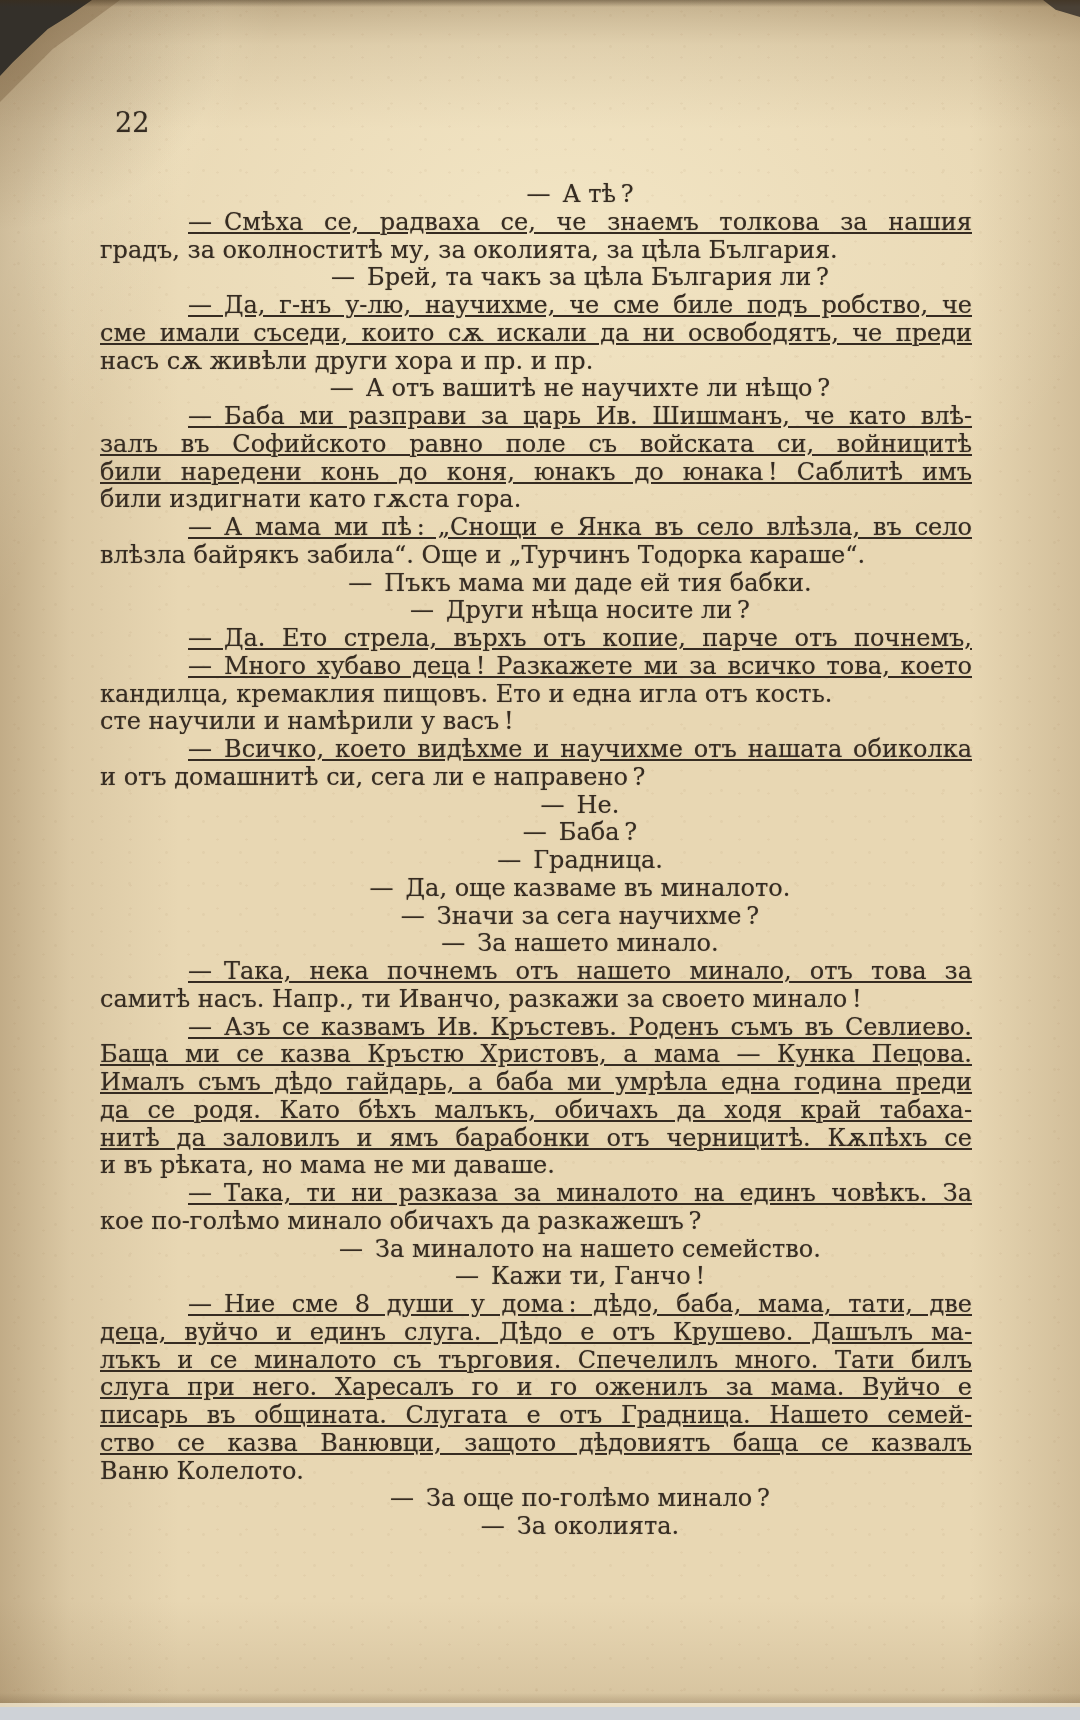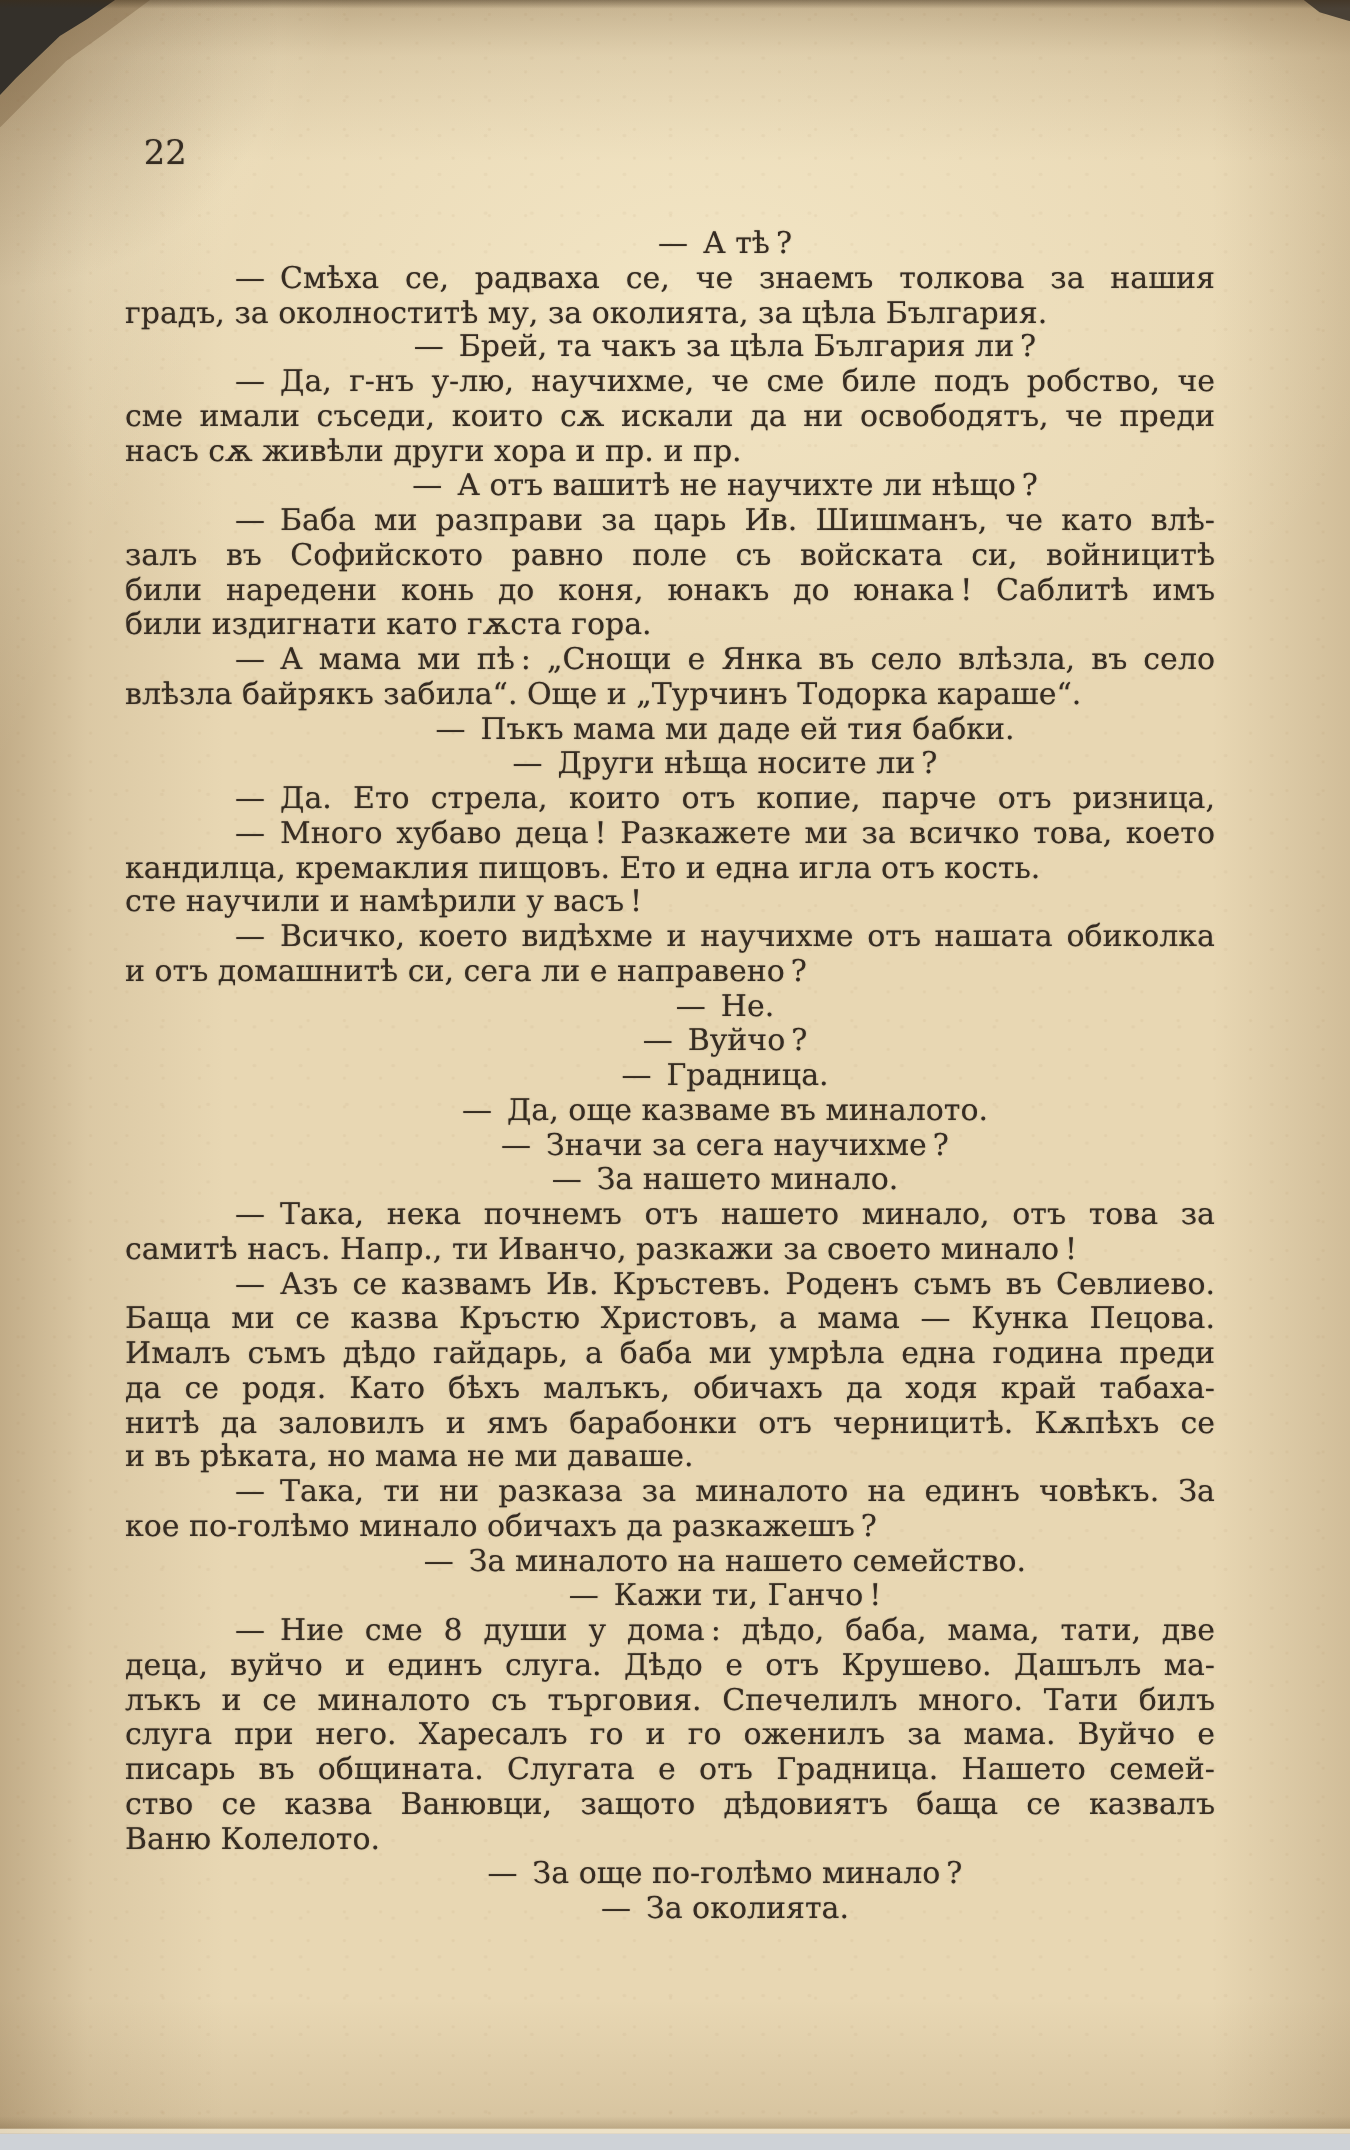--- a/index.html
+++ b/index.html
@@ -49,20 +49,21 @@
   .line {
     height: 27.75px;
     line-height: 27.75px;
     white-space: normal;
     overflow: visible;
   }
   .line.ind { text-indent: 88px; text-align: center; }
   .line.full {
     text-align: justify;
     text-align-last: justify;
+    text-decoration: underline;
   }
   .tear-tl {
     position: absolute;
     left: 0; top: 0;
     width: 92px; height: 76px;
     background: #34302a;
     clip-path: polygon(0 0, 100% 0, 76% 20%, 52% 38%, 33% 60%, 14% 82%, 0 100%);
   }
   .tear-tl-soft {
     position: absolute;
@@ -124,28 +125,28 @@
       <div class="line">насъ сѫ живѣли други хора и пр. и пр.</div>
       <div class="line ind">— А отъ вашитѣ не научихте ли нѣщо ?</div>
       <div class="line ind full">— Баба ми разправи за царь Ив. Шишманъ, че като влѣ-</div>
       <div class="line full">залъ въ Софийското равно поле съ войската си, войницитѣ</div>
       <div class="line full">били наредени конь до коня, юнакъ до юнака ! Саблитѣ имъ</div>
       <div class="line">били издигнати като гѫста гора.</div>
       <div class="line ind full">— А мама ми пѣ : „Снощи е Янка въ село влѣзла, въ село</div>
       <div class="line">влѣзла байрякъ забила“. Още и „Турчинъ Тодорка караше“.</div>
       <div class="line ind">— Пъкъ мама ми даде ей тия бабки.</div>
       <div class="line ind">— Други нѣща носите ли ?</div>
-      <div class="line ind full">— Да. Ето стрела, които отъ копие, парче отъ ризница,</div>
+      <div class="line ind full">— Да. Ето стрела, върхъ отъ копие, парче отъ почнемъ,</div>
       <div class="line ind full">— Много хубаво деца ! Разкажете ми за всичко това, което</div>
       <div class="line">кандилца, кремаклия пищовъ. Ето и една игла отъ кость.</div>
       <div class="line">сте научили и намѣрили у васъ !</div>
       <div class="line ind full">— Всичко, което видѣхме и научихме отъ нашата обиколка</div>
       <div class="line">и отъ домашнитѣ си, сега ли е направено ?</div>
       <div class="line ind">— Не.</div>
-      <div class="line ind">— Вуйчо ?</div>
+      <div class="line ind">— Баба ?</div>
       <div class="line ind">— Градница.</div>
       <div class="line ind">— Да, още казваме въ миналото.</div>
       <div class="line ind">— Значи за сега научихме ?</div>
       <div class="line ind">— За нашето минало.</div>
       <div class="line ind full">— Така, нека почнемъ отъ нашето минало, отъ това за</div>
       <div class="line">самитѣ насъ. Напр., ти Иванчо, разкажи за своето минало !</div>
       <div class="line ind full">— Азъ се казвамъ Ив. Кръстевъ. Роденъ съмъ въ Севлиево.</div>
       <div class="line full">Баща ми се казва Кръстю Христовъ, а мама — Кунка Пецова.</div>
       <div class="line full">Ималъ съмъ дѣдо гайдарь, а баба ми умрѣла една година преди</div>
       <div class="line full">да се родя. Като бѣхъ малъкъ, обичахъ да ходя край табаха-</div>

